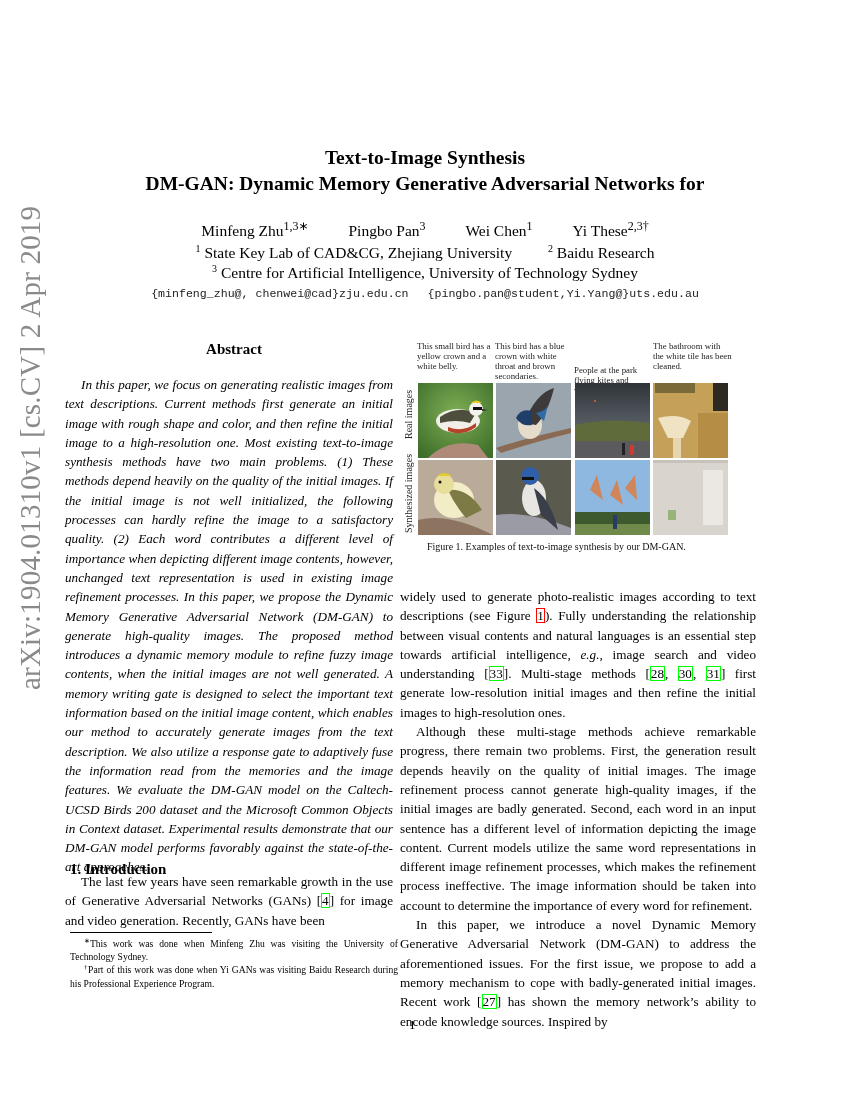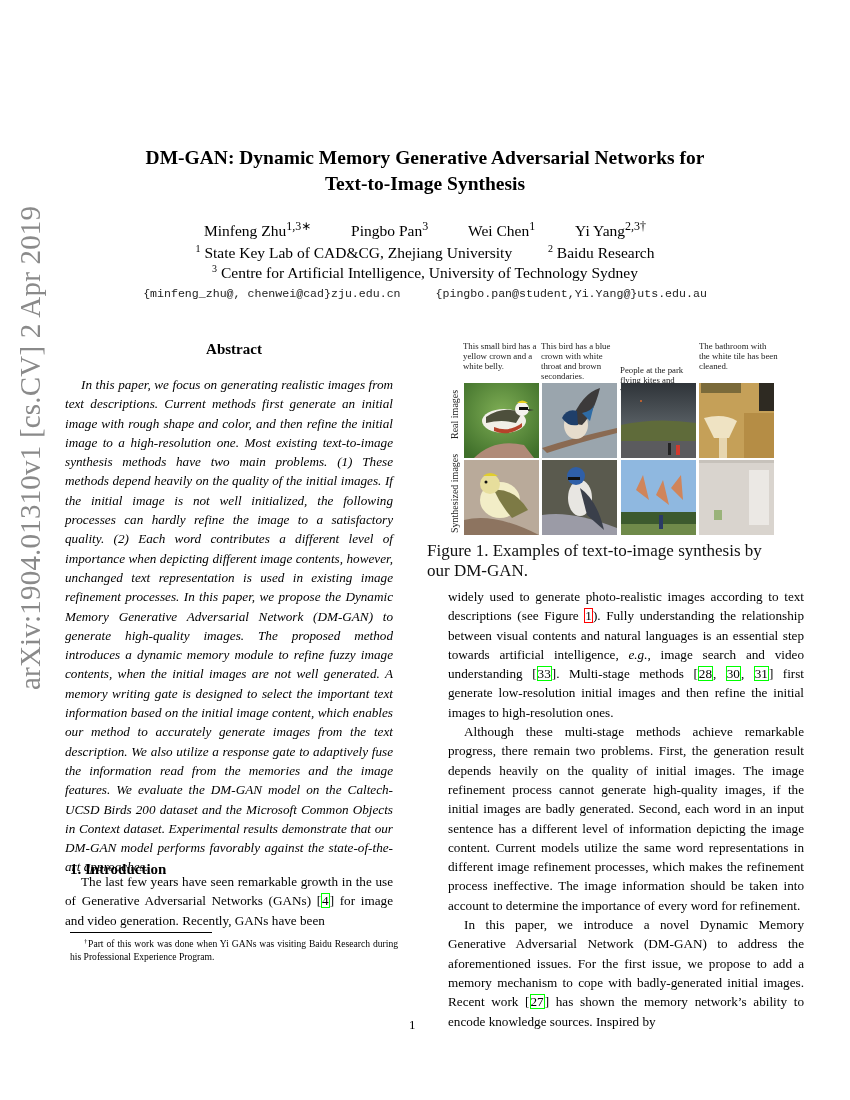--- a/index.html
+++ b/index.html
@@ -5,61 +5,61 @@
   html, body { margin:0; padding:0; background:#ffffff; }
   body { width:850px; height:1100px; position:relative; overflow:hidden; font-family:"Liberation Serif", serif; color:#000; }
   .abs { position:absolute; }
   .title { left:70px; width:710px; top:145px; text-align:center; font-weight:bold; font-size:19.5px; line-height:26px; }
   .authors { left:70px; width:710px; top:221px; text-align:center; font-size:15.5px; line-height:20px; }
   .authors .au { display:inline-block; margin:0 18px; }
   .authors sup { font-size:12px; vertical-align:6px; line-height:0; }
   .affil { left:70px; width:710px; text-align:center; font-size:15.5px; line-height:20px; }
   .affil sup { font-size:10px; vertical-align:6px; line-height:0; }
   .emails { left:70px; width:710px; top:287px; text-align:center; font-family:"Liberation Mono", monospace; font-size:11.6px; color:#222; }
-  .emails span { margin:0 14px; }
+  .emails span { margin:0 6px; }
   .arxiv { left:14px; top:690px; transform-origin:0 0; transform:rotate(-90deg); font-size:29px; color:#8a8a8a; white-space:nowrap; letter-spacing:0.2px; }
   .h-abs { left:70px; width:328px; top:341px; text-align:center; font-weight:bold; font-size:15px; }
-  .col { font-size:13.2px; line-height:19.3px; text-align:justify;margin-left:48px; }
+  .col { font-size:13.2px; line-height:19.3px; text-align:justify; }
   .col-left { left:65px; width:328px; }
   .col-right { left:400px; width:356px; }
   .abstract { top:375px; font-style:italic; text-indent:16px; hyphens:manual; }
   .h-intro { left:70px; top:861px; font-weight:bold; font-size:15px; }
   .intro-p { top:872px; text-indent:16px; }
   .fn-rule { left:70px; top:932px; width:142px; height:1px; background:#000; }
   .footnotes { left:70px; top:937px; width:328px; font-size:9.6px; line-height:13.2px; text-align:justify; }
   .footnotes p { margin:0; text-indent:14px; }
   .footnotes sup { font-size:7px; vertical-align:4px; line-height:0; }
   .cite { outline:1px solid #00ff00; outline-offset:-1px; padding:0 1px; }
   .cite-red { outline:1px solid #ff0000; outline-offset:-1px; padding:0 1px; }
   .para { margin:0; text-indent:16px; }
   .para.noindent { text-indent:0; }
   
-  .fig { left:448px; top:341px; width:330px; }
+  .fig { left:402px; top:341px; width:330px; }
   .cap-row { position:absolute; left:15px; top:0; width:320px; height:40px; }
   .cap { position:absolute; top:0; width:80px; font-size:8.8px; line-height:10px; color:#222; }
   .rowlabel { position:absolute; font-size:10px; color:#222; white-space:nowrap; transform-origin:0 0; transform:rotate(-90deg); }
   .cell { position:absolute; width:75px; height:75px; overflow:hidden; }
-  .figcap { left:427px; top:541px; width:340px; font-size:17px; color:#111; }
+  .figcap { left:427px; top:541px; width:340px; font-size:10px; color:#111; }
   .pagenum { left:409px; top:1017px; font-size:13px; }
 </style>
 </head>
 <body>
 
 <div class="abs arxiv">arXiv:1904.01310v1  [cs.CV]  2 Apr 2019</div>
 
 <div class="abs title">
+  <div>Text-to-Image Synthesis</div>
   <div>DM-GAN: Dynamic Memory Generative Adversarial Networks for</div>
-  <div>Text-to-Image Synthesis</div>
 </div>
 
 <div class="abs authors">
   <span class="au"><span>Minfeng Zhu</span><sup>1,3∗</sup></span>
   <span class="au"><span>Pingbo Pan</span><sup>3</sup></span>
   <span class="au"><span>Wei Chen</span><sup>1</sup></span>
-  <span class="au"><span>Yi Yang</span><sup>2,3†</sup></span>
+  <span class="au"><span>Yi These</span><sup>2,3†</sup></span>
 </div>
 <div class="abs affil" style="top:243px;">
   <span><sup>1</sup> <span>State Key Lab of CAD&amp;CG, Zhejiang University</span></span>
   <span style="display:inline-block;width:28px;"></span>
   <span><sup>2</sup> <span>Baidu Research</span></span>
 </div>
 <div class="abs affil" style="top:263px;">
   <span><sup>3</sup> <span>Centre for Artificial Intelligence, University of Technology Sydney</span></span>
 </div>
 <div class="abs emails">
@@ -68,20 +68,21 @@
 </div>
 
 <div class="abs h-abs">Abstract</div>
 <p class="abs col col-left abstract" style="margin:0;">In this paper, we focus on generating realistic images from text descriptions. Current methods first generate an initial image with rough shape and color, and then refine the initial image to a high-resolution one. Most existing text-to-image synthesis methods have two main problems. (1) These methods depend heavily on the quality of the initial images. If the initial image is not well initialized, the following processes can hardly refine the image to a satisfactory quality. (2) Each word contributes a different level of importance when depicting different image contents, however, unchanged text representation is used in existing image refinement processes. In this paper, we propose the Dynamic Memory Generative Adversarial Network (DM-GAN) to generate high-quality images. The proposed method introduces a dynamic memory module to refine fuzzy image contents, when the initial images are not well generated. A memory writing gate is designed to select the important text information based on the initial image content, which enables our method to accurately generate images from the text description. We also utilize a response gate to adaptively fuse the information read from the memories and the image features. We evaluate the DM-GAN model on the Caltech-UCSD Birds 200 dataset and the Microsoft Common Objects in Context dataset. Experimental results demonstrate that our DM-GAN model performs favorably against the state-of-the-art approaches.</p>
 
 <div class="abs h-intro">1. Introduction</div>
 <p class="abs col col-left intro-p" style="margin:0;"><span>The last few years have seen remarkable growth in the use of Generative Adversarial Networks (GANs) [</span><a class="cite">4</a><span>] for image and video generation. Recently, GANs have been</span></p>
 
 <div class="abs fn-rule"></div>
 <div class="abs footnotes">
+  <p><sup>∗</sup><span>This work was done when Minfeng Zhu was visiting the University of Technology Sydney.</span></p>
   <p><sup>†</sup><span>Part of this work was done when Yi GANs was visiting Baidu Research during his Professional Experience Program.</span></p>
 </div>
 
 <div class="abs fig" style="height:200px;">
   <div class="cap-row">
     <div class="cap" style="left:0;">This small bird has a yellow crown and a white belly.</div>
     <div class="cap" style="left:78px;">This bird has a blue crown with white throat and brown secondaries.</div>
     <div class="cap" style="left:157px;margin-top:24px;">People at the park flying kites and walking.</div>
     <div class="cap" style="left:236px;">The bathroom with the white tile has been cleaned.</div>
   </div>

